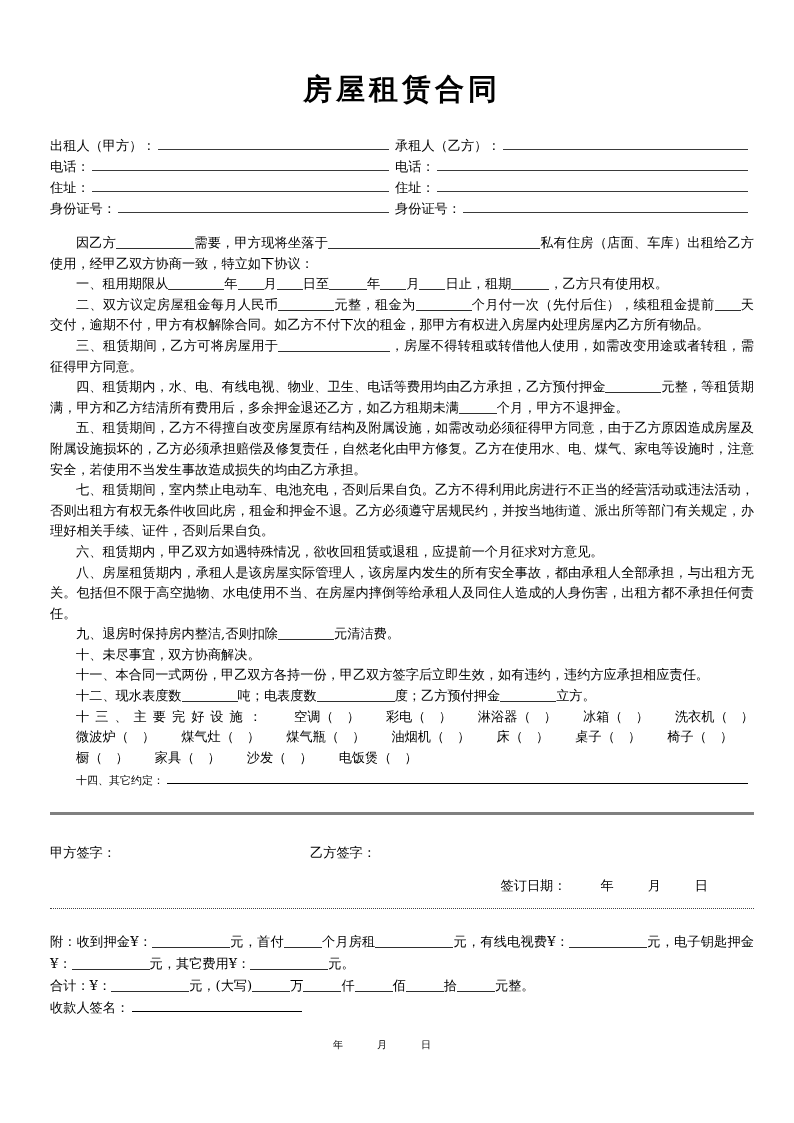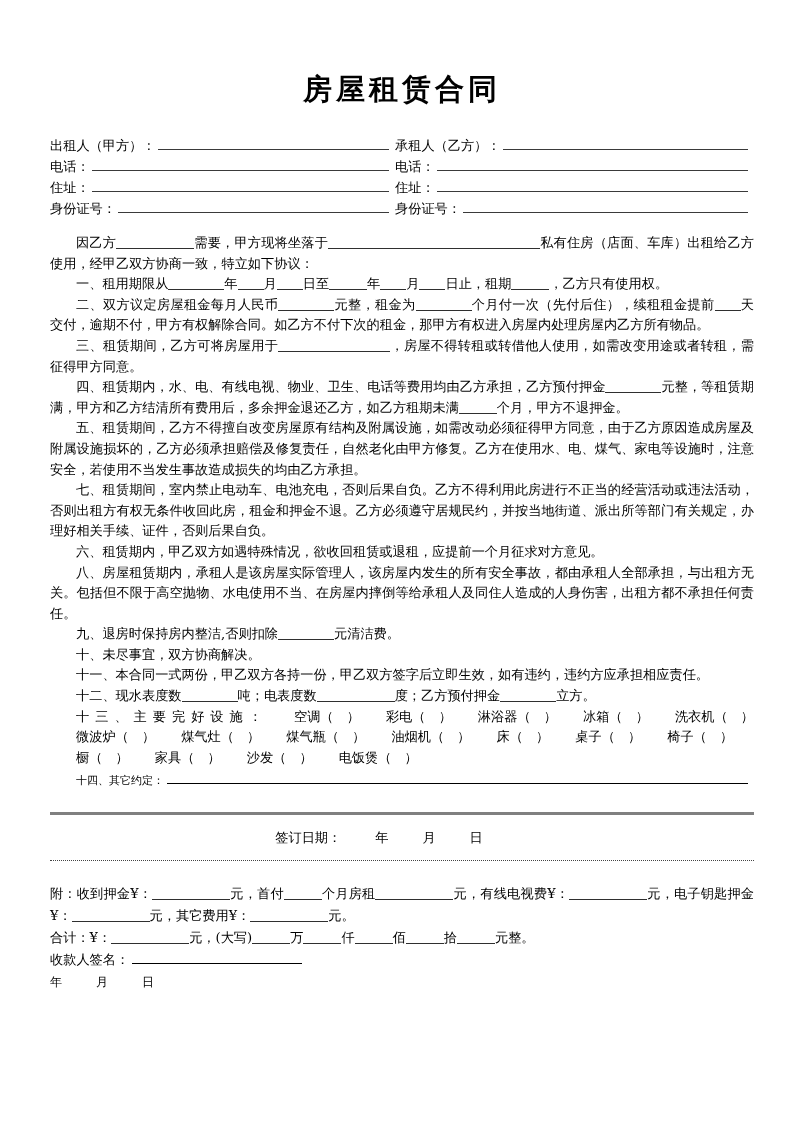--- a/index.html
+++ b/index.html
@@ -116,21 +116,21 @@
     display: flex;
     font-size: 13.2px;
     line-height: 20px;
     margin-top: 28px;
   }
   .sign-a { width: 260px; }
   .sign-b { width: 260px; }
 
   .sign-date {
     font-size: 13.2px;
-    text-align: center;
+    text-align: right;
     padding-right: 46px;
     margin-top: 14px;
     letter-spacing: 0px;
   }
   .sign-date .sp { display: inline-block; width: 34px; }
 
   
   .appendix {
     margin-top: 22px;
     font-size: 13.2px;
@@ -145,24 +145,24 @@
     line-height: 22px;
   }
   .sig-name .rule {
     width: 170px;
     border-bottom: 1.3px solid #000;
     height: 14px;
     margin-left: 3px;
   }
 
   .bottom-date {
-    font-size: 12px;
-    text-align: left;
+    font-size: 10px;
+    text-align: center;
     padding-right: 40px;
-    margin-top: 0;
+    margin-top: 15px;
   }
   .bottom-date .sp { display: inline-block; width: 34px; }
   .spacer-md { height: 13px; }
 </style>
 </head>
 <body>
 
 <div class="page">
 
   <div class="doc-title">房屋租赁合同</div>
@@ -234,20 +234,28 @@
   <p class="para indent"><span>十三、主要完好设施：</span><span id="facility-list"><span class="brk"><span>空调</span><span>（ ）</span></span><span class="brk"><span>彩电</span><span>（ ）</span></span><span class="brk"><span>淋浴器</span><span>（ ）</span></span><span class="brk"><span>冰箱</span><span>（ ）</span></span><span class="brk"><span>洗衣机</span><span>（ ）</span></span><span class="brk"><span>微波炉</span><span>（ ）</span></span><span class="brk"><span>煤气灶</span><span>（ ）</span></span><span class="brk"><span>煤气瓶</span><span>（ ）</span></span><span class="brk"><span>油烟机</span><span>（ ）</span></span><span class="brk"><span>床</span><span>（ ）</span></span><span class="brk"><span>桌子</span><span>（ ）</span></span><span class="brk"><span>椅子</span><span>（ ）</span></span><span class="brk"><span>橱</span><span>（ ）</span></span><span class="brk"><span>家具</span><span>（ ）</span></span><span class="brk"><span>沙发</span><span>（ ）</span></span><span class="brk"><span>电饭煲</span><span>（ ）</span></span></span></p>
 
 
   <div class="c14">
     <span>十四、其它约定：</span>
     <span class="rule"></span>
   </div>
 
   <div class="thick-rule"></div>
 
+  <div class="sign-row">
+    <div class="sign-a">
+      <span>甲方签字：</span>
+    </div>
+    <div class="sign-b">
+      <span>乙方签字：</span>
+    </div>
+  </div>
 
   <div class="sign-date">
     <span>签订日期：</span><span class="sp"></span><span>年</span><span class="sp"></span><span>月</span><span class="sp"></span><span>日</span>
   </div>
 
   <div class="spacer-md"></div>
   <div class="dotted-rule"></div>
 
   <div class="appendix">
     <p class="para"><span>附：收到押金¥：</span><span class="b b-l"></span><span>元，首付</span><span class="b b-s"></span><span>个月房租</span><span class="b b-l"></span><span>元，有线电视费¥：</span><span class="b b-l"></span><span>元，电子钥匙押金¥：</span><span class="b b-l"></span><span>元，其它费用¥：</span><span class="b b-l"></span><span>元。</span></p>

